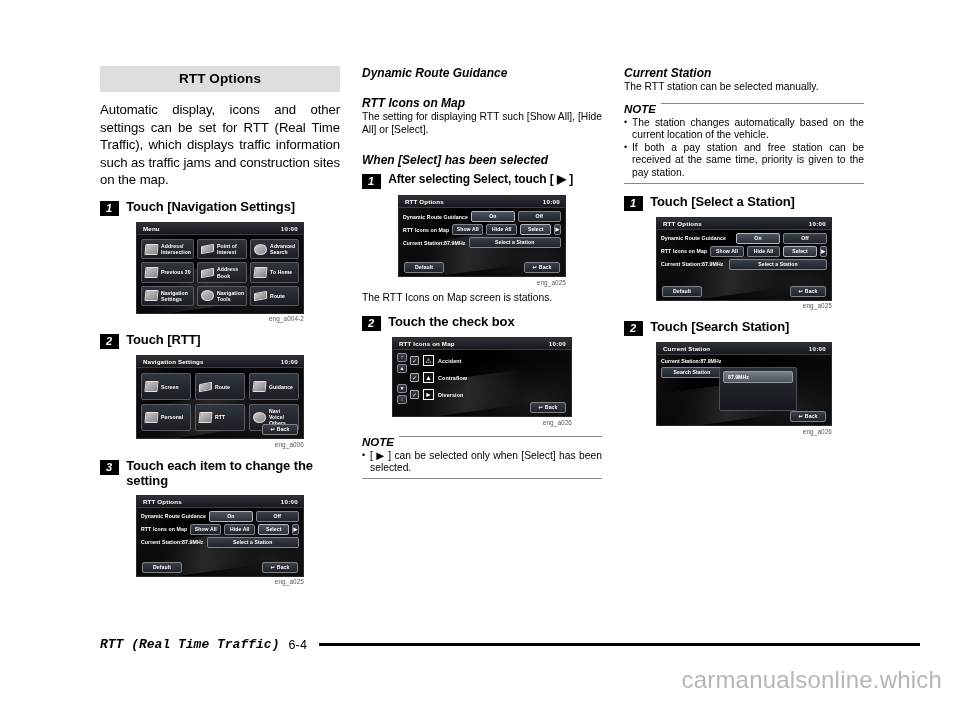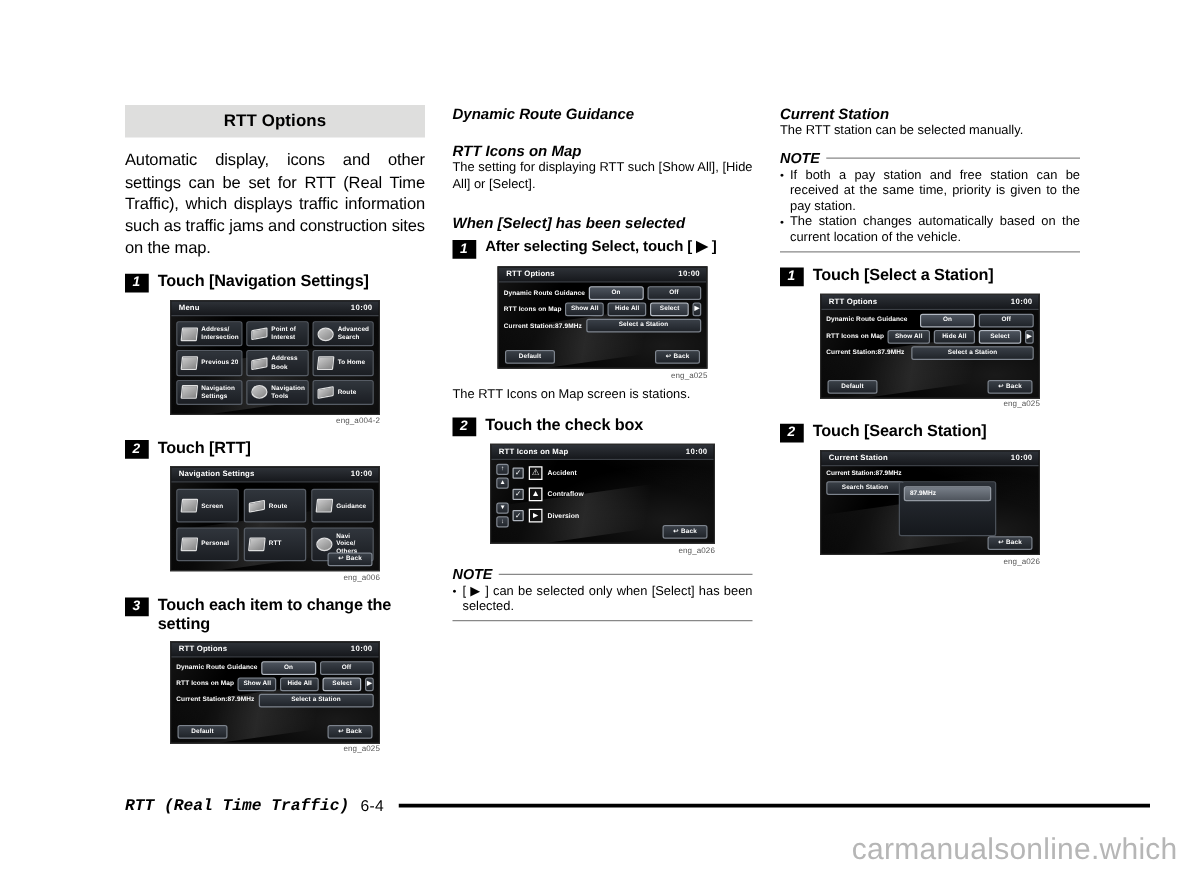--- a/index.html
+++ b/index.html
@@ -13,21 +13,21 @@
   .page { position: relative; width: 960px; height: 708px; }
 
   
   .cols {
     position: absolute;
     left: 100px; top: 66px;
     width: 766px; height: 540px;
     display: flex;
     gap: 22px;
   }
-  .col { width: 240px; position: relative; margin-top: 18px; }
+  .col { width: 240px; position: relative; }
   .col.mid { width: 240px; }
   .col.right { width: 240px; }
 
   
   .banner {
     background: #dededd;
     text-align: center;
     font-weight: bold;
     font-size: 13.5px;
     padding: 5px 0 6px;
@@ -81,21 +81,20 @@
     font-size: 13px;
     line-height: 15.5px;
     letter-spacing: -0.1px;
   }
   .step-txt.sm { font-size: 12px; }
 
   
   .note-wrap { margin-top: 10px; }
   .note-head {
     display: flex;
-    align-items: center;
     gap: 5px;
   }
   .note-head .lbl {
     font-style: italic;
     font-weight: bold;
     font-size: 11.5px;
   }
   .note-head .rule {
     flex: 1 1 auto;
     height: 1px;
@@ -610,22 +609,22 @@
 
       <div class="subhead lg">Current Station</div>
       <div class="body-sm nj">The RTT station can be selected manually.</div>
 
       <div class="note-wrap" style="margin-top:9px;">
         <div class="note-head">
           <span class="lbl">NOTE</span>
           <span class="rule"></span>
         </div>
         <div class="note-list">
+          <div class="note-item">The station changes automatically based on the current location of the vehicle.</div>
           <div class="note-item">If both a pay station and free station can be received at the same time, priority is given to the pay station.</div>
-          <div class="note-item">The station changes automatically based on the current location of the vehicle.</div>
         </div>
         <div class="note-bottom-rule"></div>
       </div>
 
       <div class="step">
         <span class="step-num">1</span>
         <span class="step-txt">Touch [Select a Station]</span>
       </div>
 
       <div class="shotwrap c">

